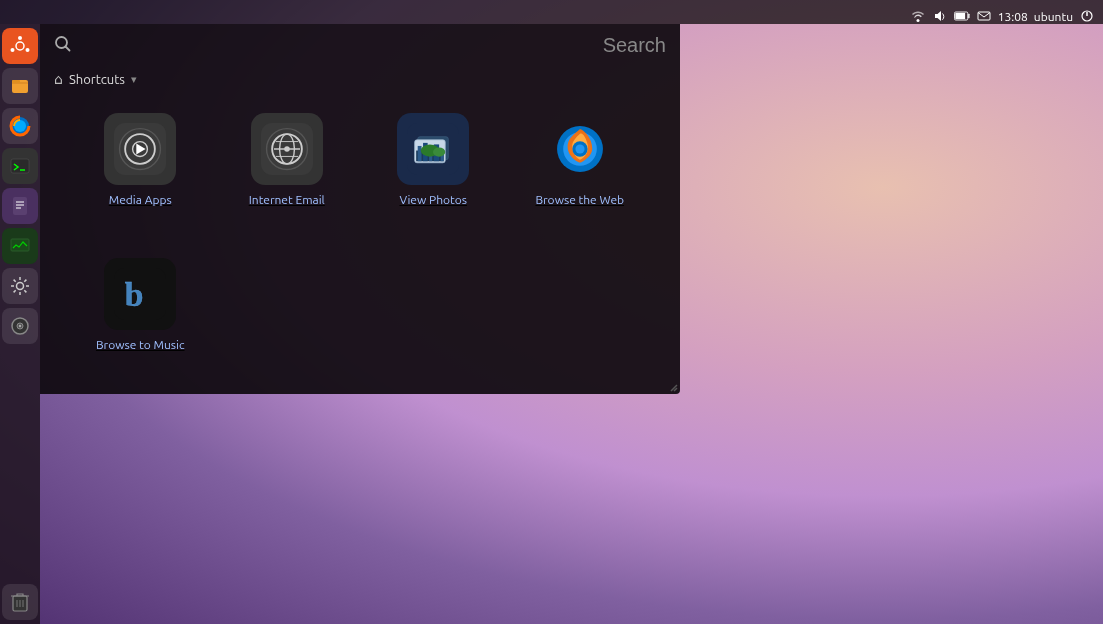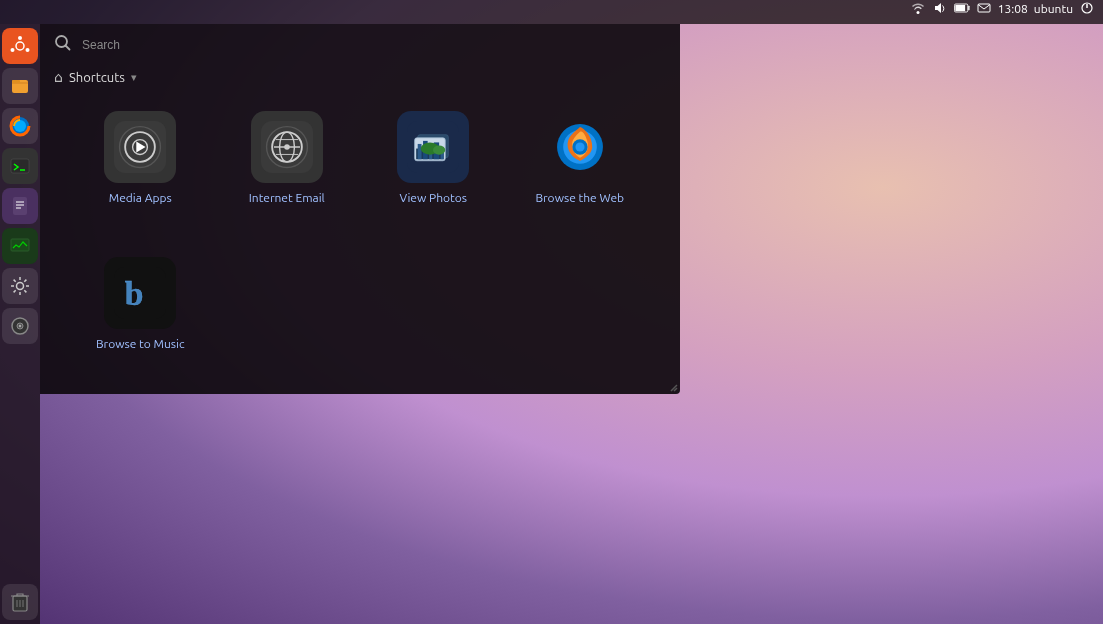--- a/index.html
+++ b/index.html
@@ -21,21 +21,21 @@
 
     
     #top-panel {
       position: absolute;
       top: 0;
       left: 0;
       width: 100%;
       height: 24px;
       background: rgba(0,0,0,0.7);
       display: flex;
-      align-items: flex-start;
+      align-items: flex-end;
       justify-content: flex-end;
       padding: 0 8px;
       z-index: 100;
     }
 
     .panel-right {
       display: flex;
       align-items: center;
       gap: 6px;
       font-size: 11px;
@@ -110,23 +110,24 @@
     .search-icon-wrap {
       color: #aaa;
       font-size: 16px;
     }
 
     #search-input {
       background: transparent;
       border: none;
       outline: none;
       color: #ccc;
-      font-size: 12px;
+      font-size: 20px;
       width: 100%;
       caret-color: #fff;
+      text-align: right;
     }
 
     #search-input::placeholder {
       color: #888;
     }
 
     
     #breadcrumb {
       padding: 4px 14px 8px;
       display: flex;
@@ -141,20 +142,21 @@
       color: #888;
     }
 
     
     #app-grid {
       display: grid;
       grid-template-columns: repeat(4, 1fr);
       gap: 10px;
       padding: 10px 32px;
       flex: 1;
+      text-decoration: underline;
     }
 
     .app-item {
       display: flex;
       flex-direction: column;
       align-items: center;
       cursor: pointer;
       padding: 8px 4px;
       border-radius: 6px;
     }

